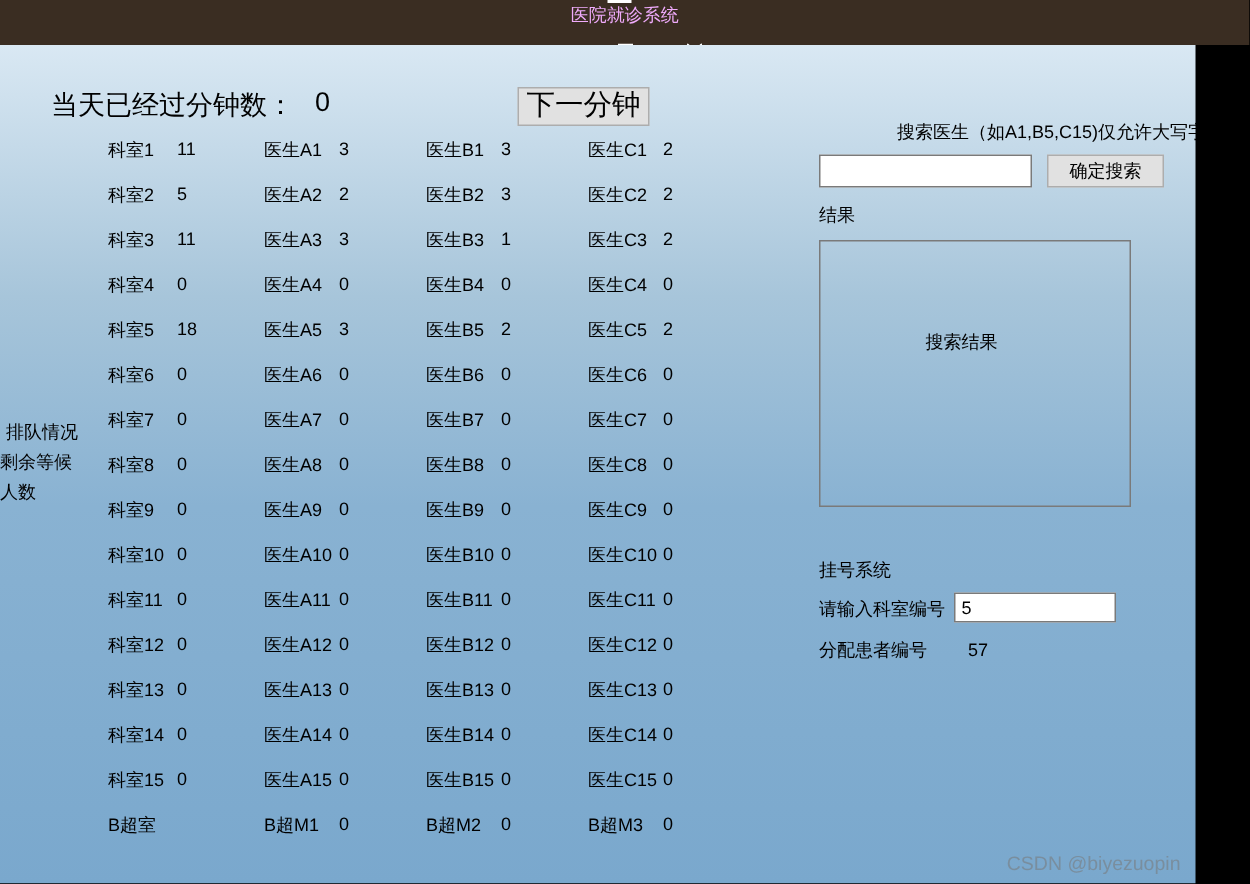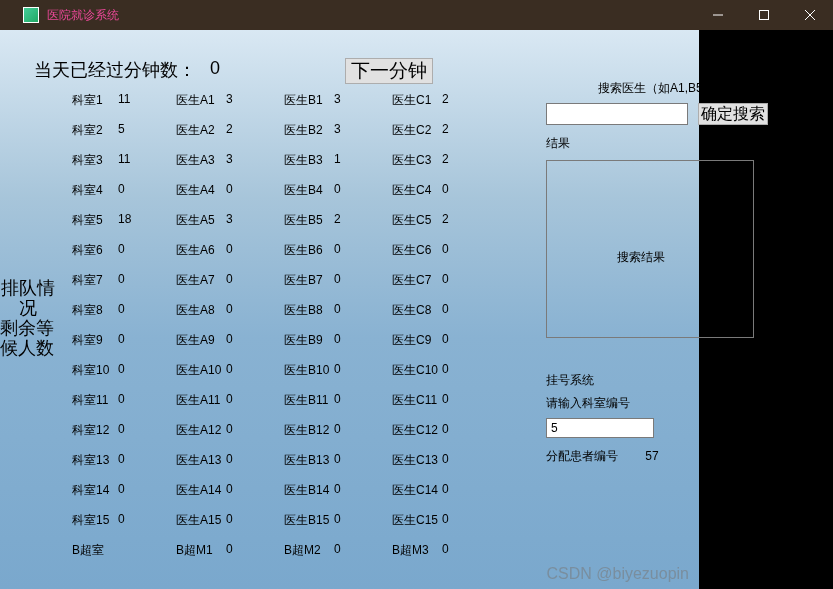--- a/index.html
+++ b/index.html
@@ -7,42 +7,43 @@
   font-family: "Microsoft YaHei", SimSun, sans-serif;
   font-size: 12px;
   width: 833px;
   height: 589px;
   overflow: hidden;
   background: #000;
 }
 .titlebar {
   height: 30px;
   background: #3a2d22;
-  color: #ec4899;
+  color: #f0abfc;
   display: flex;
   align-items: center;
-  padding-left: 23px;
+  padding-left: 0;
+  flex-direction: column;
 }
 .titlebar .app-icon {
   width: 16px; height: 16px;
   background: linear-gradient(135deg,#4c9,#2a6);
   border: 1px solid #fff;
   margin-right: 8px;
 }
 .titlebar .title { flex: 1; font-size: 12px; }
 .win-btns { display: flex; }
 .win-btn {
   width: 46px; height: 30px;
   display: flex; align-items: center; justify-content: center;
   color: #fff;
 }
 .win-btn svg { width: 10px; height: 10px; }
 .client {
   position: relative;
-  width: 699px;
+  width: 797px;
   height: 559px;
   background: linear-gradient(to bottom, #d9e8f3 0%, #a7c5da 30%, #89b2d2 55%, #7aa8cd 100%);
 }
 .minutes-label {
   position: absolute;
   left: 34px; top: 28px;
   font-size: 18px;
 }
 .minutes-value {
   position: absolute;
@@ -57,21 +58,21 @@
   border: 1px solid #adadad;
   font-size: 19px;
   text-align: center;
   line-height: 24px;
   cursor: pointer;
 }
 .side-labels {
   position: absolute;
   left: 0; top: 248px;
   width: 56px;
-  font-size: 18px;
+  font-size: 12px;
   line-height: 20px;
 }
 .grid {
   position: absolute;
   left: 72px; top: 62px;
 }
 .row { height: 30px; display: flex; }
 .dept-name { width: 46px; }
 .dept-val  { width: 58px; }
 .doc-name  { width: 50px; }
@@ -85,51 +86,51 @@
 .search-row { display: flex; gap: 10px; margin-bottom: 10px; }
 .search-input {
   width: 142px; height: 22px;
   background: #fff;
   border: 1px solid #7a7a7a;
   padding: 0 3px;
   font-size: 12px;
 }
 .small-btn {
   height: 22px;
-  padding: 0 2px;
+  padding: 0 14px;
   background: #e1e1e1;
   border: 1px solid #adadad;
-  font-size: 16px;
+  font-size: 12px;
   line-height: 20px;
   cursor: pointer;
 }
 .result-label { margin-bottom: 8px; }
 .result-box {
   width: 208px; height: 178px;
   border: 1px solid #7a7a7a;
   background: transparent;
-  padding: 88px 0 0 70px;
+  padding: 59px 0 0 70px;
   margin-bottom: 10px;
 }
 .reg-title { margin-bottom: 6px; margin-top: 34px; }
-.reg-row { display: flex; align-items: flex-start; gap: 6px; margin-bottom: 6px; flex-direction: column; }
+.reg-row { display: flex; align-items: flex-end; gap: 6px; margin-bottom: 6px; }
 .reg-input {
   width: 108px; height: 20px;
   background: #fff;
   border: 1px solid #7a7a7a;
   padding: 0 4px;
   font-size: 12px;
 }
 .assigned-row { margin-top: 10px; }
 .assigned-val { display: inline-block; margin-left: 24px; }
 .watermark {
   position: absolute;
   right: 10px; bottom: 6px;
   color: rgba(120,120,120,0.55);
-  font-size: 16px;
+  font-size: 13px;
   margin-top: 37px;
 }
 </style>
 </head>
 <body>
 
 <div class="titlebar">
   <div class="app-icon"></div>
   <div class="title">医院就诊系统</div>
   <div class="win-btns">

